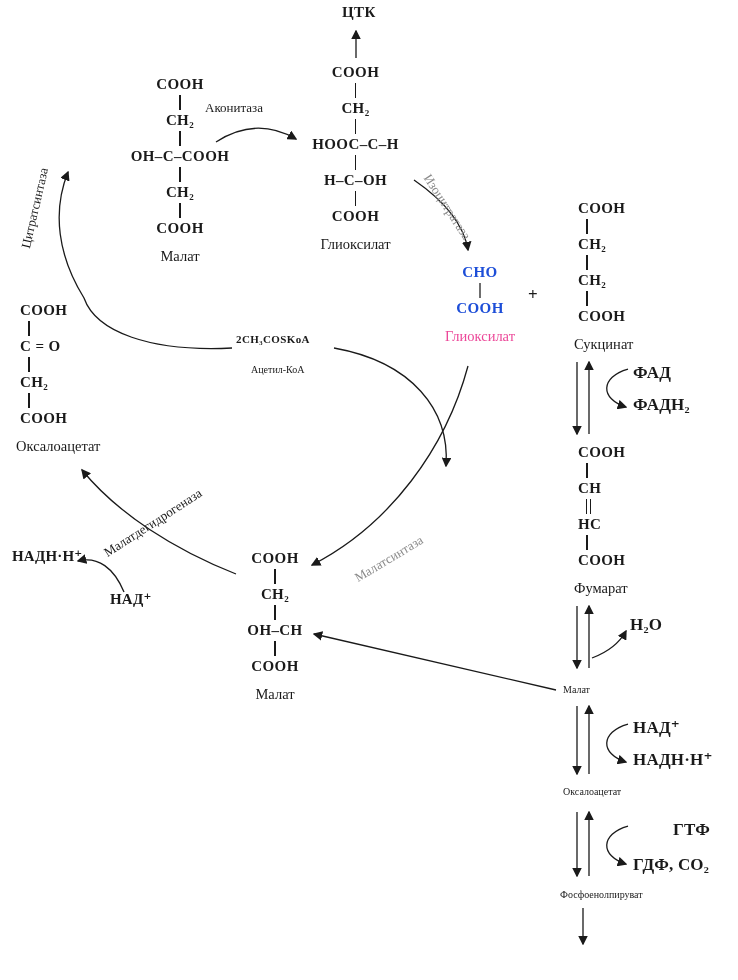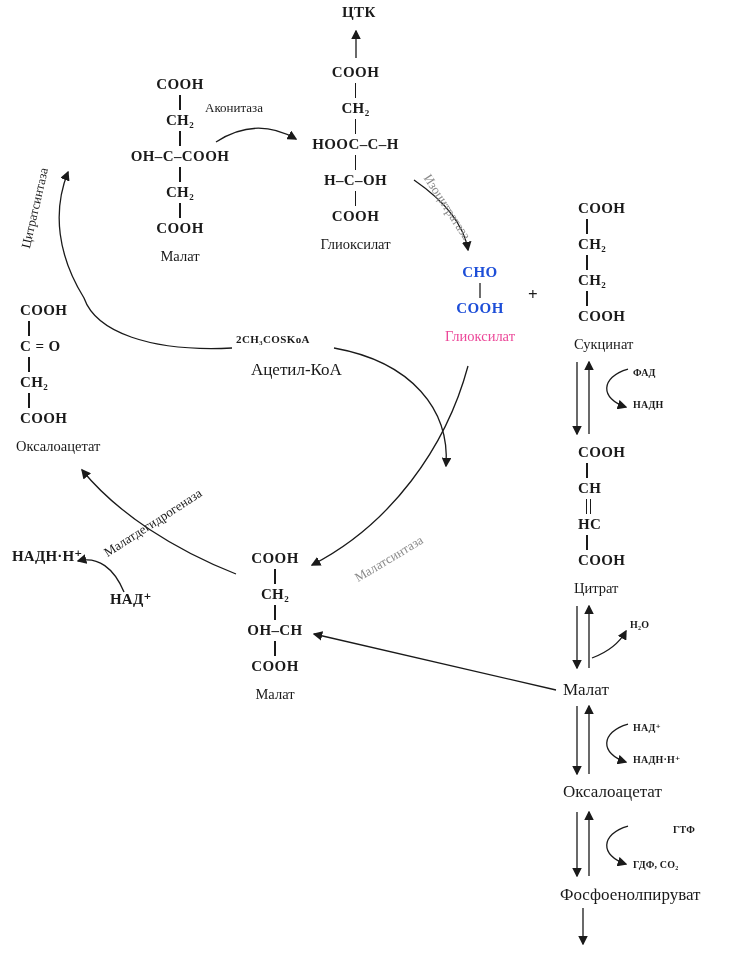--- a/index.html
+++ b/index.html
@@ -2,22 +2,22 @@
 <html><head>
 <meta charset="utf-8">
 <style>
   * { margin:0; padding:0; box-sizing:border-box; }
   html,body { background:#ffffff; }
   body { font-family:"Liberation Serif","DejaVu Serif",serif; color:#1a1a1a; }
   .canvas { position:relative; width:738px; height:980px; background:#ffffff; overflow:hidden; }
   svg.arrows { position:absolute; left:0; top:0; z-index:1; }
   .txt { position:absolute; z-index:2; white-space:nowrap; line-height:17px; }
   .formula { font-weight:bold; font-size:11px; letter-spacing:0.4px; }
-  .mlabel2 { font-size:17px; }
-  .cof { font-weight:bold; font-size:10px; letter-spacing:0.2px; }
+  .mlabel2 { font-size:10px; }
+  .cof { font-weight:bold; font-size:17px; letter-spacing:0.2px; }
   .big { font-size:15px; }
   .enzyme { position:absolute; z-index:2; font-size:13px; white-space:nowrap; }
   .gray { color:#8a8a8a; }
   .mol { position:absolute; z-index:2; display:flex; flex-direction:column; }
   .mol.center { align-items:center; }
   .mol.left { align-items:flex-start; }
   .mol .row { font-weight:bold; font-size:15px; line-height:21px; white-space:nowrap; letter-spacing:0.4px; }
   .mol .bond { width:1.5px; height:15px; background:#1a1a1a; }
   .mol .bond.dbl { width:5px; background:transparent; border-left:1.5px solid #1a1a1a; border-right:1.5px solid #1a1a1a; }
   .mol.left .bond { margin-left:8px; }
@@ -118,21 +118,21 @@
   </div>
 
   <div class="mol left" style="left:578px;top:442px;width:78px">
     <div class="row">COOH</div>
     <div class="bond"></div>
     <div class="row">CH</div>
     <div class="bond dbl"></div>
     <div class="row">HC</div>
     <div class="bond"></div>
     <div class="row">COOH</div>
-    <div class="mlabel">Цитрат</div>
+    <div class="mlabel">Фумарат</div>
   </div>
 
   <div class="mol left" style="left:20px;top:300px;width:110px">
     <div class="row">COOH</div>
     <div class="bond"></div>
     <div class="row">C = O</div>
     <div class="bond"></div>
     <div class="row">CH₂</div>
     <div class="bond"></div>
     <div class="row">COOH</div>
@@ -156,21 +156,21 @@
   <div class="enzyme" style="left:205px;top:100px">Аконитаза</div>
   <div class="enzyme" style="left:-12px;top:200px;width:94px;text-align:center;transform:rotate(-77deg)">Цитратсинтаза</div>
   <div class="enzyme gray" style="left:404px;top:199px;width:86px;text-align:center;transform:rotate(57deg)">Изоцитратаза</div>
   <div class="enzyme" style="left:92px;top:515px;width:122px;text-align:center;transform:rotate(-33deg)">Малатдегидрогеназа</div>
   <div class="enzyme gray" style="left:345px;top:551px;width:88px;text-align:center;transform:rotate(-31deg)">Малатсинтаза</div>
 
   <div class="txt cof big" style="left:12px;top:548px">НАДН·Н⁺</div>
   <div class="txt cof big" style="left:110px;top:591px">НАД⁺</div>
 
   <div class="txt cof" style="left:633px;top:364px">ФАД</div>
-  <div class="txt cof" style="left:633px;top:396px">НАДН</div>
+  <div class="txt cof" style="left:633px;top:396px">ФАДН₂</div>
 
   <div class="txt cof" style="left:630px;top:616px">H₂O</div>
 
   <div class="txt mlabel2" style="left:563px;top:681px">Малат</div>
 
   <div class="txt cof" style="left:633px;top:719px">НАД⁺</div>
   <div class="txt cof" style="left:633px;top:751px">НАДН·Н⁺</div>
 
   <div class="txt mlabel2" style="left:563px;top:783px">Оксалоацетат</div>
 

